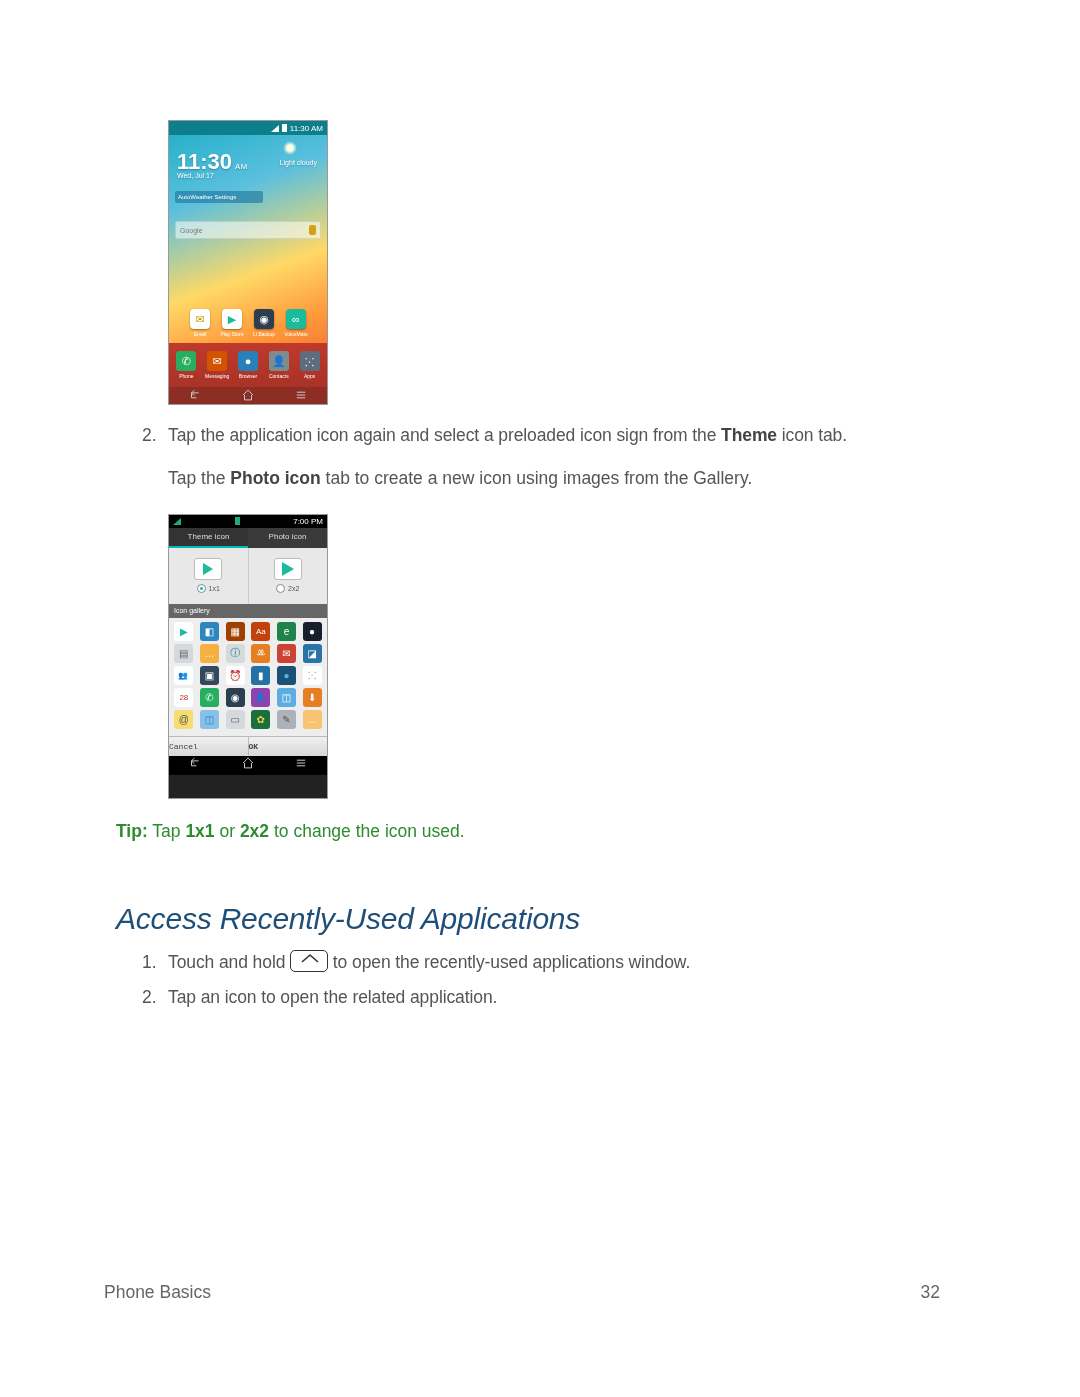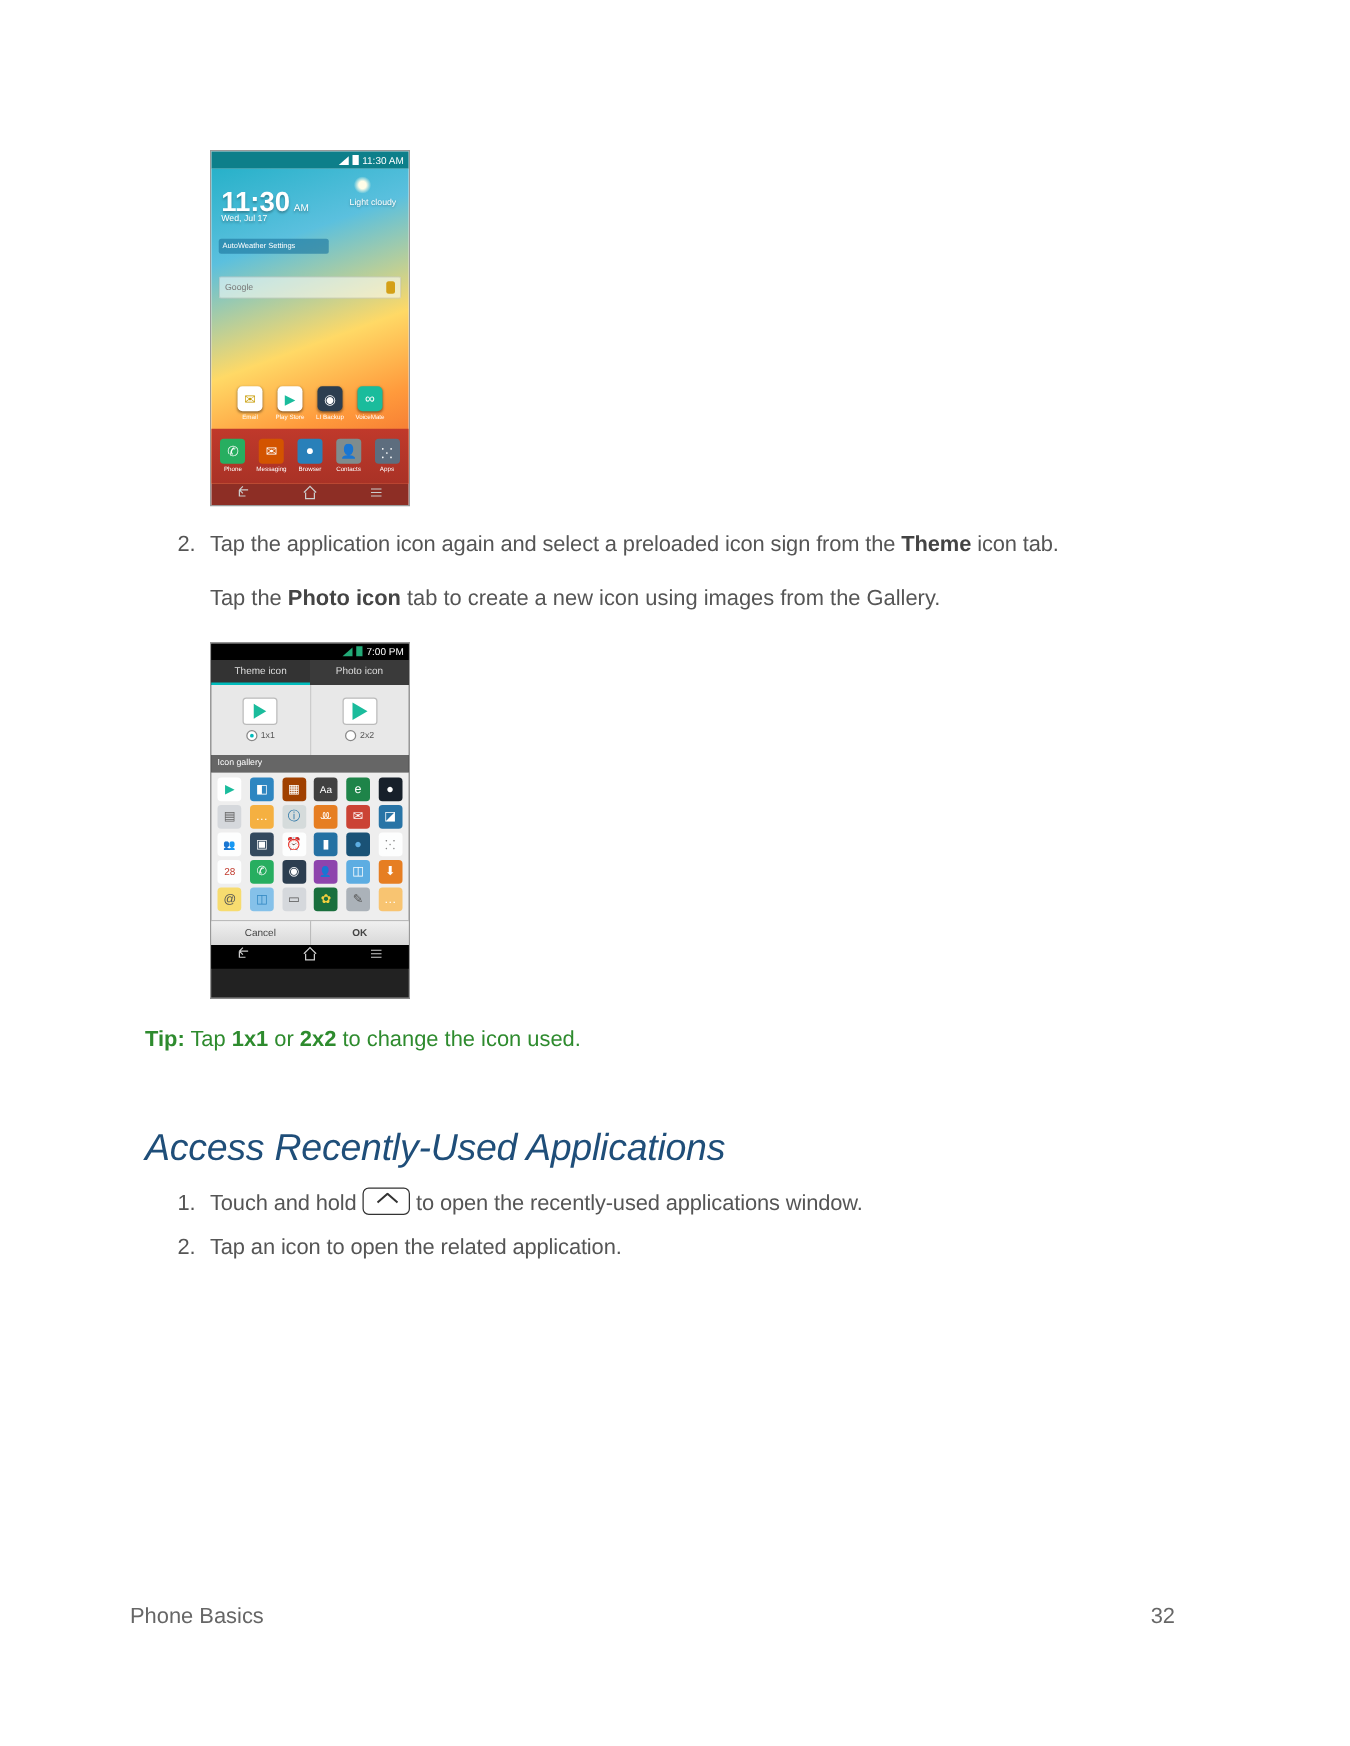--- a/index.html
+++ b/index.html
@@ -39,41 +39,41 @@
   .hs-row1 .lbl { font-size: 5px; color: #fff; text-align: center; margin-top: 2px; }
   .hs-dock { position: absolute; bottom: 0; left: 0; right: 0; height: 44px; background: linear-gradient(#c0392b, #a93226); display: flex; justify-content: space-around; align-items: center; padding: 0 2px; }
   .hs-dock .dic { width: 26px; }
   .hs-dock .dic .box { width: 20px; height: 20px; margin: 0 auto; border-radius: 3px; display: flex; align-items: center; justify-content: center; font-size: 11px; color: #fff; }
   .hs-dock .lbl { font-size: 5px; color: #fff; text-align: center; margin-top: 2px; }
   .hs-nav { height: 19px; background: #8d2e25; display: flex; justify-content: space-around; align-items: center; }
   .nav-back svg, .nav-home svg, .nav-menu svg { width: 14px; height: 14px; }
 
   
   .fig2 { width: 160px; height: 285px; margin: 0 0 22px 26px; position: relative; border: 1px solid #999; background: #222; }
-  .ig-status { height: 13px; background: #000; display: flex; justify-content: flex-end; align-items: center; padding: 0 4px; gap: 3px; }
+  .ig-status { height: 13px; background: #000; display: flex; justify-content: space-between; align-items: center; padding: 0 4px; gap: 3px; }
   .ig-status .sig { width: 0; height: 0; border-style: solid; border-width: 0 0 7px 8px; border-color: transparent transparent #2a7 transparent; }
   .ig-status .batt { width: 5px; height: 8px; background: #2a7; }
   .ig-status .time { color: #fff; font-size: 8px; }
   .ig-tabs { display: flex; height: 20px; }
   .ig-tab { flex: 1; font-size: 8px; color: #ddd; text-align: center; line-height: 18px; background: #3a3a3a; border-bottom: 2px solid #3a3a3a; }
   .ig-tab.active { background: #333; border-bottom: 2px solid #0bb; }
   .ig-opts { height: 56px; background: #e8e8e8; display: flex; }
   .ig-opt { flex: 1; display: flex; flex-direction: column; align-items: center; justify-content: center; gap: 4px; border-right: 1px solid #ccc; }
   .ig-opt:last-child { border-right: none; }
   .ig-opt .prev { width: 28px; height: 22px; background: #fff; border: 1px solid #bbb; border-radius: 3px; display: flex; align-items: center; justify-content: center; }
   .ig-opt .play { width: 0; height: 0; border-style: solid; border-width: 6px 0 6px 10px; border-color: transparent transparent transparent #1abc9c; }
   .ig-opt .sz { display: flex; align-items: center; gap: 3px; font-size: 7px; color: #555; }
   .ig-opt .radio { width: 9px; height: 9px; border: 1px solid #888; border-radius: 50%; background: #fff; display: inline-block; position: relative; }
   .ig-opt .radio.on::after { content: ''; position: absolute; inset: 2px; background: #0bb; border-radius: 50%; }
   .ig-glabel { height: 14px; background: #666; font-size: 7px; color: #fff; padding: 0 5px; line-height: 14px; }
   .ig-grid { background: #eee; padding: 4px 2px; }
   .ig-grow { display: flex; justify-content: space-around; margin-bottom: 3px; }
   .ig-gic { width: 19px; height: 19px; border-radius: 3px; display: flex; align-items: center; justify-content: center; font-size: 10px; color: #fff; }
   .ig-btns { display: flex; height: 20px; background: #ddd; border-top: 1px solid #bbb; }
-  .ig-btn { flex: 1; font-size: 8px; text-align: center; line-height: 20px; color: #444; border-right: 1px solid #bbb; background: linear-gradient(#f0f0f0, #d8d8d8); }
+  .ig-btn { flex: 1; font-size: 8px; line-height: 20px; color: #444; border-right: 1px solid #bbb; background: linear-gradient(#f0f0f0, #d8d8d8); font-family: Liberation Mono, monospace; }
   .ig-btn:last-child { border-right: none; font-weight: 700; }
   .ig-nav { height: 19px; background: #000; display: flex; justify-content: space-around; align-items: center; }
   .navsvg path, .navsvg rect { stroke: #ccc; fill: none; stroke-width: 1.4; }
 
   
   .home-inline { display: inline-block; vertical-align: middle; width: 38px; height: 22px; border: 1.5px solid #333; border-radius: 5px; position: relative; top: -2px; background: #fff; }
   .home-inline svg { position: absolute; left: 9px; top: 3px; width: 20px; height: 14px; }
 </style>
 </head>
 <body>
@@ -195,21 +195,21 @@
               <span>2x2</span>
             </div>
         </div>
       </div>
       <div class="ig-glabel">Icon gallery</div>
       <div class="ig-grid" id="ig-grid">
           <div class="ig-grow">
             <div class="ig-gic" style="background: rgb(255, 255, 255); color: rgb(26, 188, 156); font-size: 10px;">▶</div>
             <div class="ig-gic" style="background: rgb(46, 134, 193); color: rgb(255, 255, 255); font-size: 10px;">◧</div>
             <div class="ig-gic" style="background: rgb(160, 64, 0); color: rgb(255, 255, 255); font-size: 10px;">▦</div>
-            <div class="ig-gic" style="background: #404040; color: rgb(255, 255, 255); font-size: 8px;">Aa</div>
+            <div class="ig-gic" style="background: #c2410c; color: rgb(255, 255, 255); font-size: 8px;">Aa</div>
             <div class="ig-gic" style="background: rgb(30, 132, 73); color: rgb(255, 255, 255); font-size: 10px;">e</div>
             <div class="ig-gic" style="background: rgb(23, 32, 42); color: rgb(255, 255, 255); font-size: 10px;">●</div>
           </div>
           <div class="ig-grow">
             <div class="ig-gic" style="background: rgb(213, 216, 220); color: rgb(102, 102, 102); font-size: 10px;">▤</div>
             <div class="ig-gic" style="background: rgb(245, 176, 65); color: rgb(255, 255, 255); font-size: 10px;">…</div>
             <div class="ig-gic" style="background: rgb(213, 219, 219); color: rgb(40, 116, 166); font-size: 10px;">ⓘ</div>
             <div class="ig-gic" style="background: rgb(230, 126, 34); color: rgb(255, 255, 255); font-size: 10px;">ꔛ</div>
             <div class="ig-gic" style="background: rgb(203, 67, 53); color: rgb(255, 255, 255); font-size: 10px;">✉</div>
             <div class="ig-gic" style="background: rgb(40, 116, 166); color: rgb(255, 255, 255); font-size: 10px;">◪</div>

